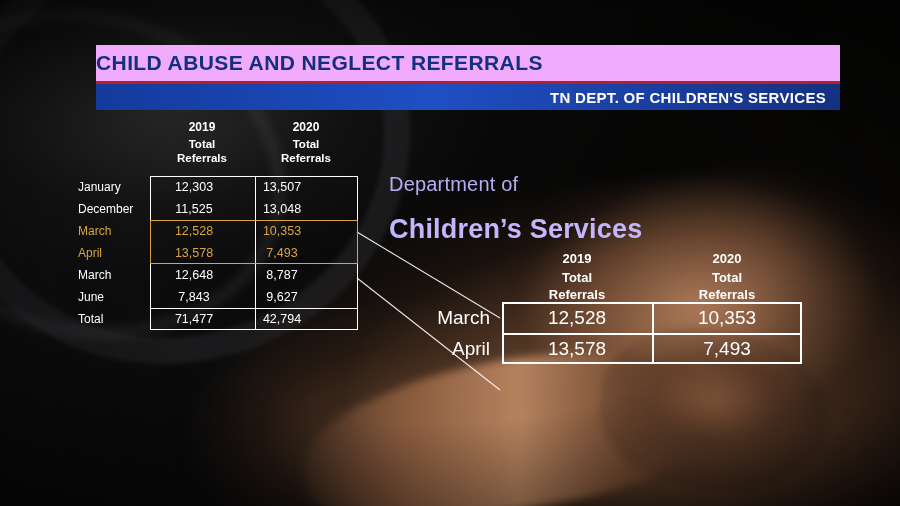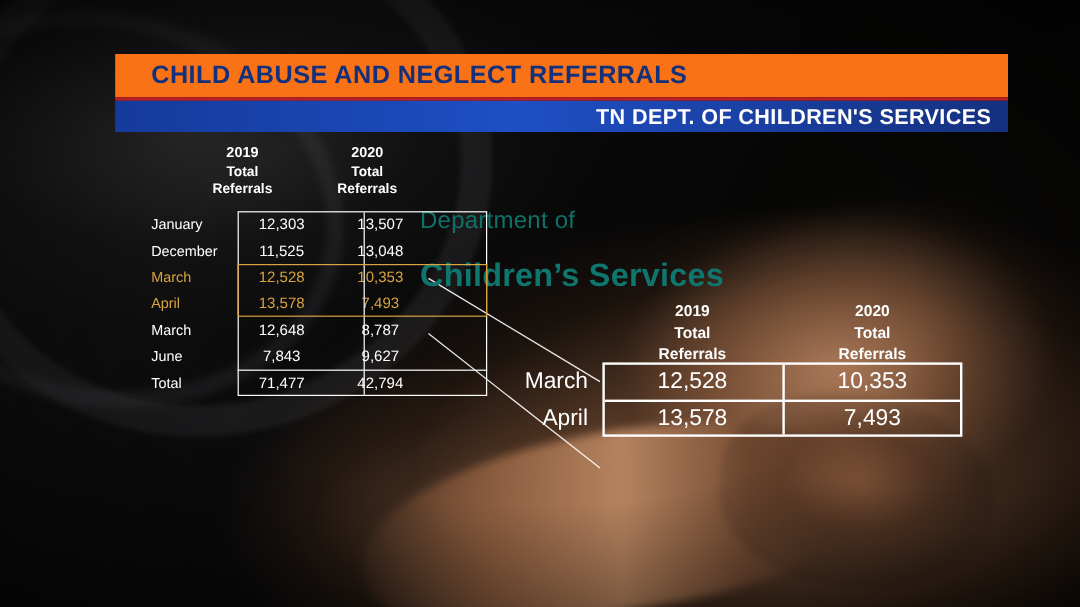--- a/index.html
+++ b/index.html
@@ -89,25 +89,25 @@
   }
 
   
   .title-block {
     position: absolute;
     left: 96px;
     top: 45px;
     width: 744px;
   }
   .title-main {
-    background: #f97316;
+    background: #f0abfc;
     height: 36px;
     display: flex;
     align-items: center;
-    padding-left: 30px;
+    padding-left: 0;
     box-sizing: border-box;
   }
   .title-main span {
     color: #12307c;
     font-size: 21px;
     font-weight: bold;
     letter-spacing: 0.4px;
   }
   .title-rule {
     height: 3px;
@@ -117,21 +117,21 @@
     height: 26px;
     background: linear-gradient(90deg, #143a9b 0%, #1f4fc4 45%, #15307f 100%);
     display: flex;
     align-items: center;
     justify-content: flex-end;
     padding-right: 14px;
     box-sizing: border-box;
   }
   .title-sub span {
     color: #ffffff;
-    font-size: 18px;
+    font-size: 15px;
     font-weight: bold;
     letter-spacing: 0.3px;
   }
 
   
   .main-table {
     position: absolute;
     left: 78px;
     top: 118px;
     width: 280px;
@@ -148,21 +148,20 @@
     text-align: center;
     font-weight: bold;
     font-size: 11.5px;
     line-height: 14px;
     padding-top: 2px;
     box-sizing: border-box;
   }
   .mt-col .yr { font-size: 12px; display: block; margin-bottom: 3px; }
   .mt-rows {
     position: relative;
-    margin-left: 48px;
   }
   .mt-row {
     display: flex;
     height: 22px;
     align-items: center;
   }
   .mt-row .mt-label-cell {
     width: 72px;
     text-align: left;
     font-size: 12px;
@@ -220,23 +219,23 @@
     left: 0;
     top: 0;
     width: 900px;
     height: 506px;
     pointer-events: none;
   }
 
   
   .dept-text {
     position: absolute;
-    left: 350px;
+    left: 389px;
     top: 172px;
-    color: #0f766e;
+    color: #c4b5fd;
   }
   .dept-line1 {
     font-size: 20px;
     font-weight: normal;
     letter-spacing: 0.2px;
     line-height: 24px;
     opacity: 0.95;
   }
   .dept-line2 {
     font-size: 27px;

